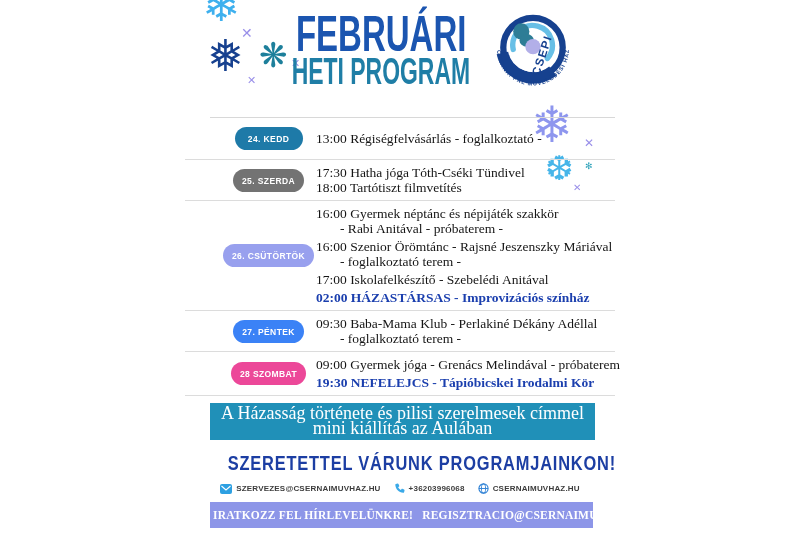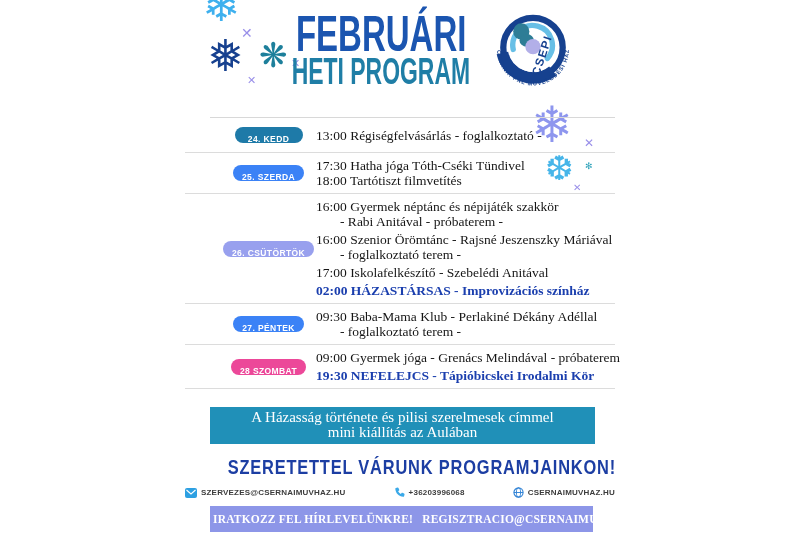--- a/index.html
+++ b/index.html
@@ -26,37 +26,37 @@
   .titles{position:absolute;left:0;top:12px;width:392px;text-align:center;}
   .t1{display:inline-block;font-weight:700;font-size:50px;line-height:44px;letter-spacing:0;color:var(--title_blue);transform:scaleX(.66);white-space:nowrap;}
   .t2{display:inline-block;font-weight:700;font-size:37px;line-height:32px;color:var(--title_teal);transform:scaleX(.62);white-space:nowrap;margin-top:0px;}
   .logo{position:absolute;left:303px;top:7px;width:90px;height:92px;}
 
   
   .schedule{width:430px;}
   .row{display:flex;align-items:center;padding:5px 0;border-bottom:1px solid #dcdcdc;}
   .row.r0{padding:9px 0;}
   .pill-col{flex:0 0 131px;display:flex;justify-content:center;padding-left:36px;box-sizing:border-box;}
-  .pill{height:16px;line-height:25px;border-radius:13px;padding:0 9px;min-width:50px;text-align:center;
+  .pill{height:23px;line-height:25px;border-radius:13px;padding:0 9px;min-width:50px;text-align:center;
         color:#fff;font-weight:700;font-size:8.5px;letter-spacing:.4px;white-space:nowrap;}
   .events{flex:1;font-family:"Liberation Serif",serif;font-size:13.5px;line-height:15px;color:#151515;}
   .line{white-space:nowrap;}
   .line.indent{padding-left:24px;}
   .line.gap{margin-top:3px;}
   .line.hl{color:var(--highlight_blue);font-weight:700;}
 
   
   .banner{box-sizing:border-box;margin-left:25px;width:385px;text-align:center;color:#fff;
           font-family:"Liberation Serif",serif;}
-  .banner.teal{margin-top:18px;padding:3px 0 4px 0;font-size:15px;line-height:15px;}
+  .banner.teal{margin-top:7px;padding:3px 0 4px 0;font-size:18px;line-height:15px;}
   .banner.purple{margin-top:8px;width:383px;padding:7px 0;font-weight:700;font-size:11.5px;letter-spacing:.2px;white-space:nowrap;}
   .banner.purple span{margin:0 3px;}
   .closing{margin-top:12px;width:430px;text-align:left;}
   .closing .cond{display:inline-block;font-weight:800;font-size:20px;letter-spacing:1px;color:var(--closing_blue);transform:scaleX(.82);white-space:nowrap;}
-  .contact{margin-top:8px;display:flex;justify-content:space-between;align-items:center;gap:13px;
+  .contact{margin-top:8px;display:flex;justify-content:center;align-items:center;gap:13px;
            font-size:8px;font-weight:700;color:#3c3c3c;letter-spacing:.2px;}
   .citem{display:inline-flex;align-items:center;gap:4px;white-space:nowrap;}
   .cicon{display:block;}
 </style>
 </head>
 <body>
 
 <div class="page">
   <div>
       <span class="deco deco-0" style="color: rgb(62, 176, 238);">❄</span>
@@ -104,21 +104,21 @@
         <div class="row r0">
           <div class="pill-col">
             <div class="pill" style="background: rgb(30, 122, 168);">24. KEDD</div>
           </div>
           <div class="events">
             <div class="line">13:00  Régiségfelvásárlás - foglalkoztató -</div>
           </div>
         </div>
         <div class="row">
           <div class="pill-col">
-            <div class="pill" style="background: #3b82f6;">25. SZERDA</div>
+            <div class="pill" style="background: #737373;">25. SZERDA</div>
           </div>
           <div class="events">
             <div class="line">17:30  Hatha jóga Tóth-Cséki Tündivel</div>
             <div class="line">18:00  Tartótiszt filmvetítés</div>
           </div>
         </div>
         <div class="row">
           <div class="pill-col">
             <div class="pill" style="background: rgb(152, 160, 238);">26. CSÜTÖRTÖK</div>
           </div>

